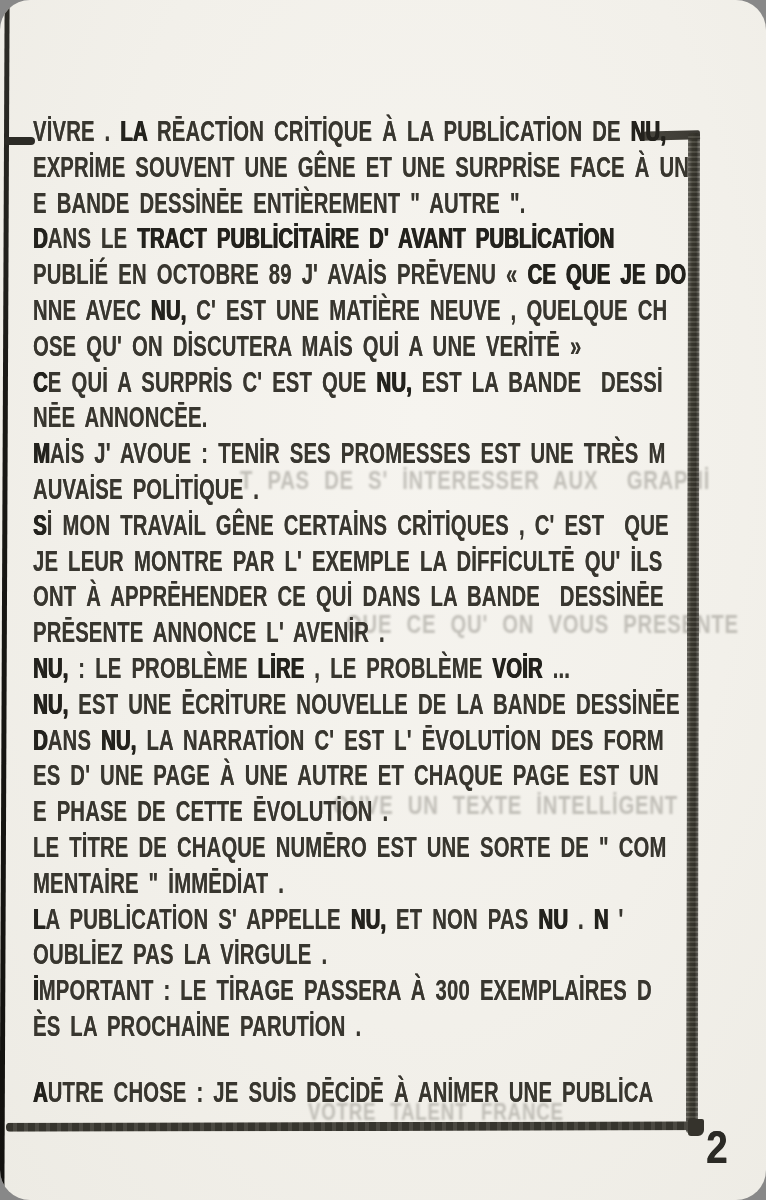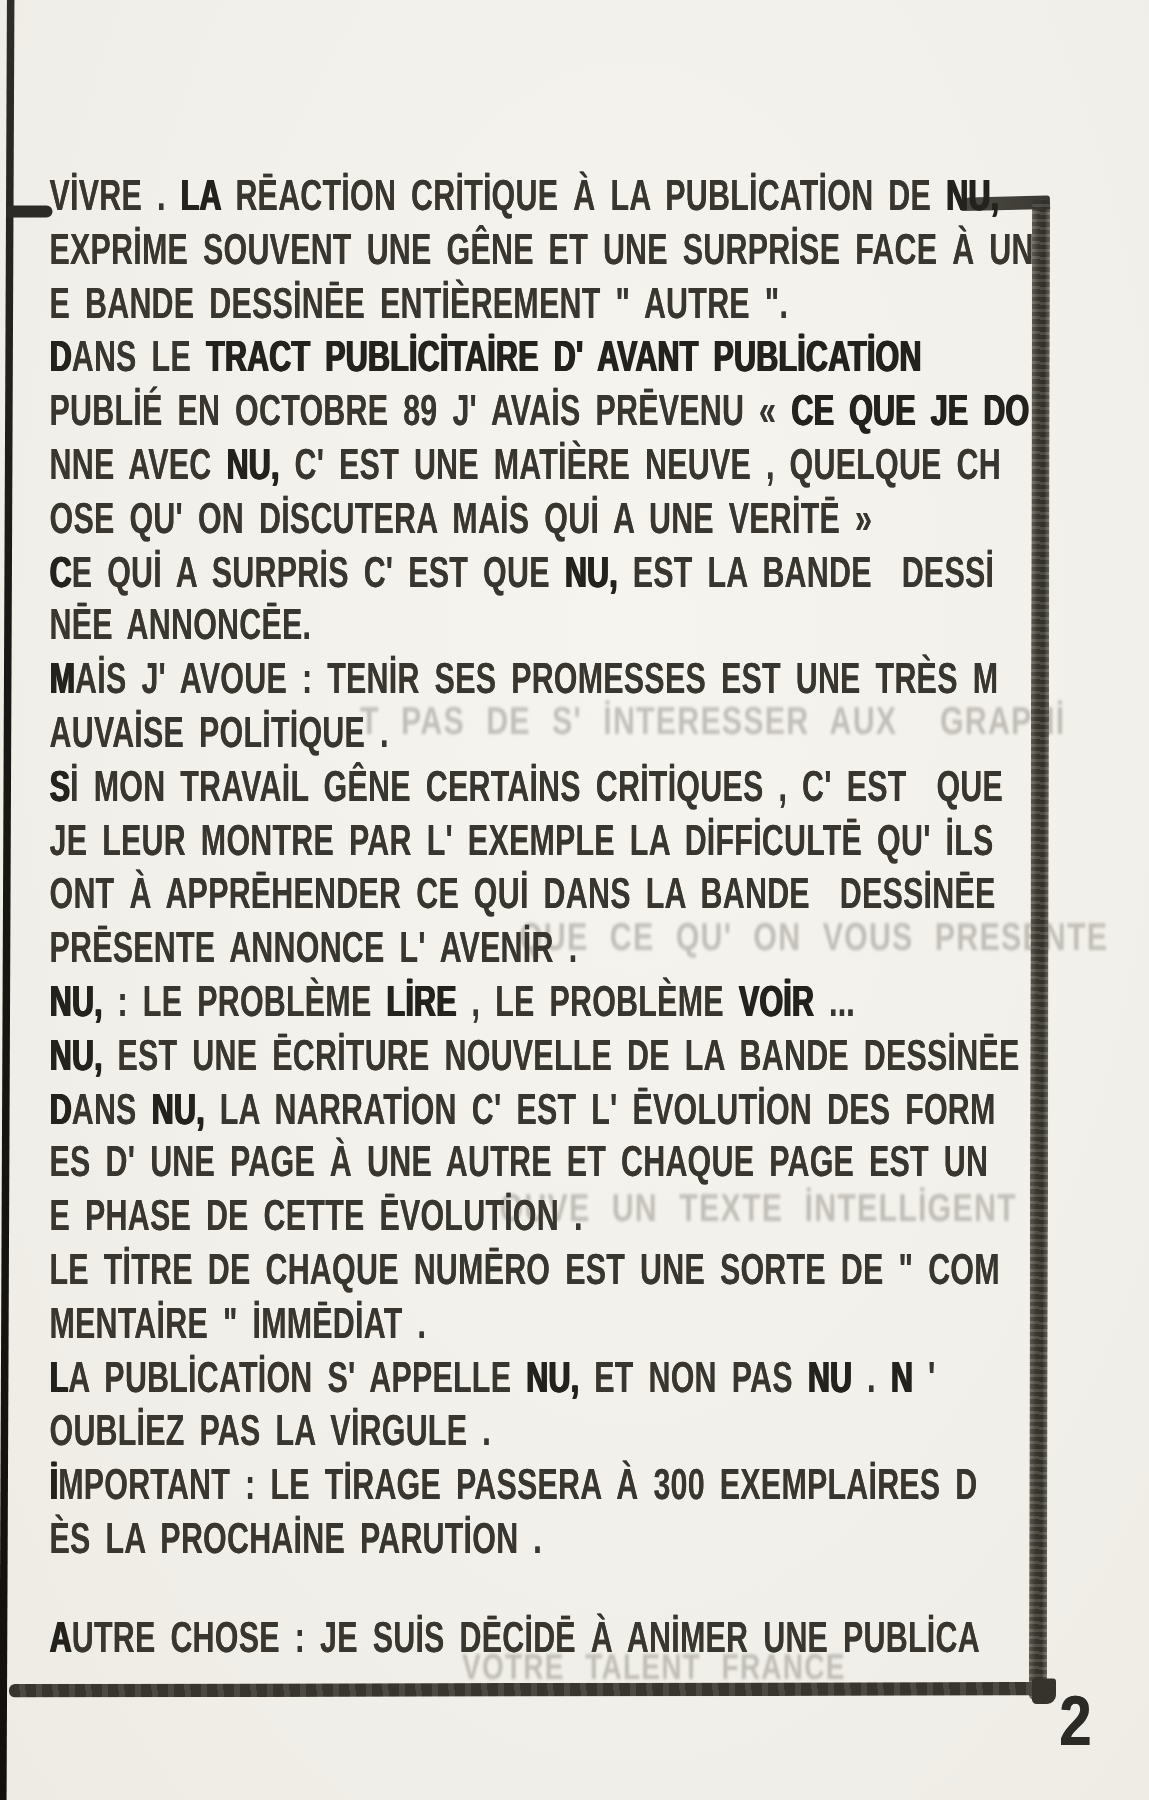--- a/index.html
+++ b/index.html
@@ -4,20 +4,21 @@
 <style>
   html,body{margin:0;padding:0;background:#888;}
   .page{
     position:relative;
     width:766px;height:1200px;
     margin:0 auto;
     overflow:hidden;
     background:
       radial-gradient(ellipse at 55% 35%, #f6f4ef 0%, #f2f0ea 55%, #edebe4 100%);
     font-family:"Liberation Sans", sans-serif;
+    border-radius:30px;
   }
   
   .scan-edge{
     position:absolute;left:2px;top:0;width:5px;height:1200px;
     background:linear-gradient(180deg,#2e2d28 0%,#191814 35%,#12110e 100%);
     transform:rotate(0.25deg);
   }
   
   .frame-top-left-dash{
     position:absolute;left:4px;top:137px;width:31px;height:8px;

